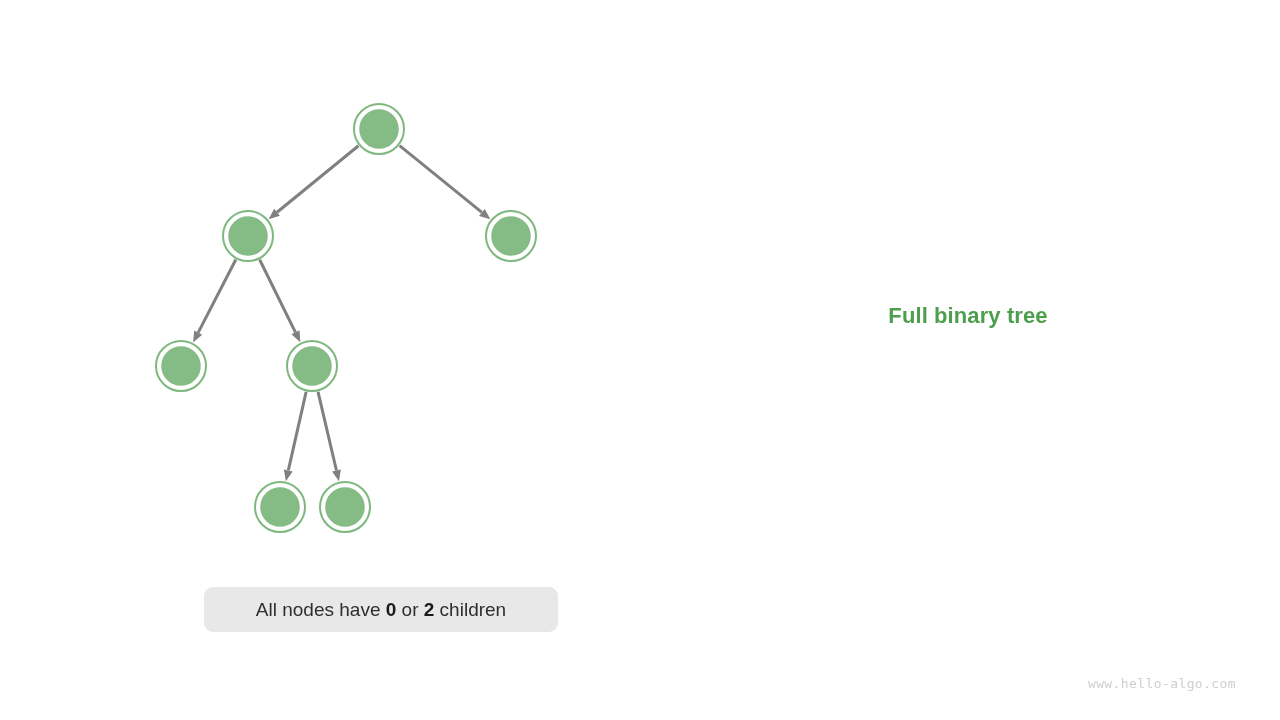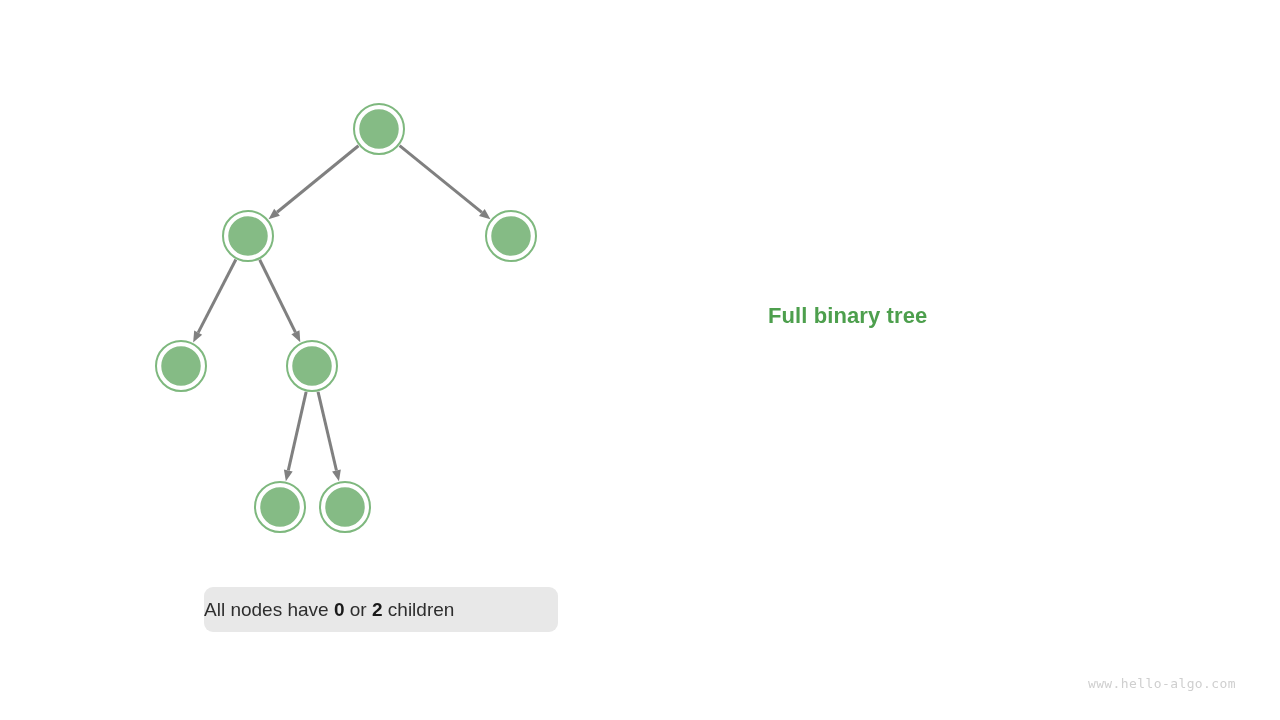--- a/index.html
+++ b/index.html
@@ -54,40 +54,40 @@
     stroke: #ffffff;
     stroke-width: 2.5;
   }
 
   
   #diagram-title {
     position: absolute;
     left: 768px;
     top: 302px;
     width: 400px;
-    text-align: left;
+    text-align: center;
     font-size: 22px;
     font-weight: bold;
     color: #4d9f4d;
     letter-spacing: 0.1px;
     line-height: 28px;
   }
 
   
   #caption-pill {
     position: absolute;
     left: 204px;
     top: 587px;
     width: 354px;
     height: 45px;
     background: #e8e8e8;
     border-radius: 9px;
     display: flex;
     align-items: center;
-    justify-content: flex-start;
+    justify-content: center;
     box-sizing: border-box;
   }
   #caption-text {
     font-size: 19px;
     color: #2e2e2e;
     line-height: 24px;
     white-space: nowrap;
   }
   #caption-text b {
     font-weight: bold;

